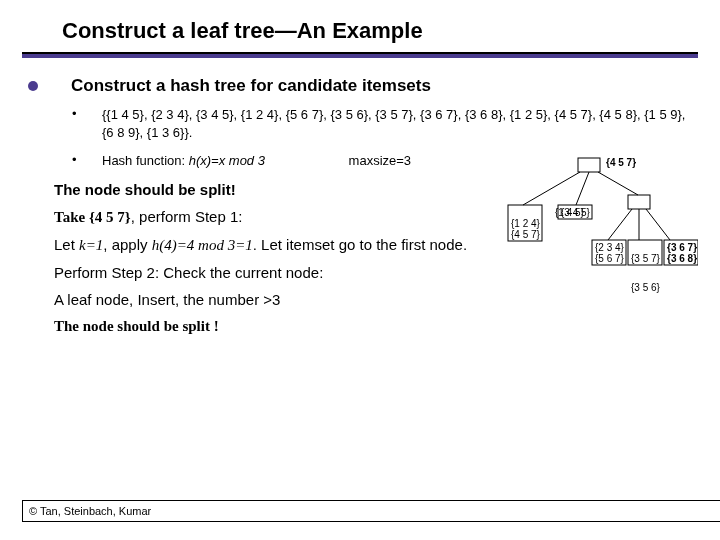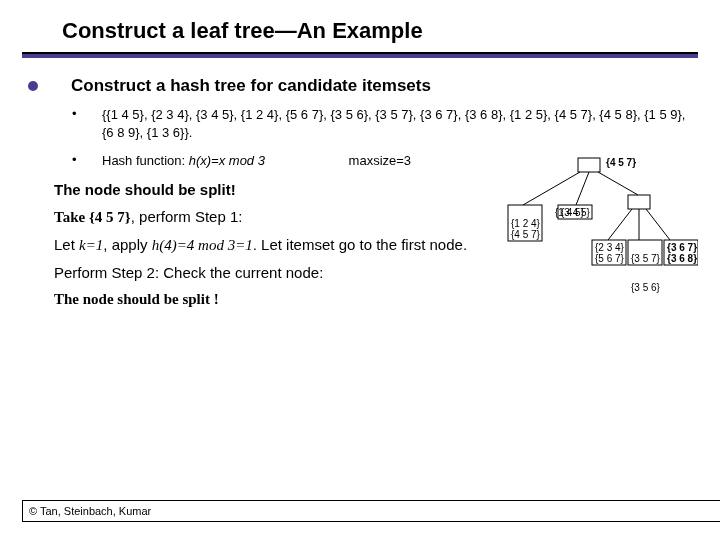--- a/index.html
+++ b/index.html
@@ -97,20 +97,21 @@
 
   <div class="para">
     <span class="serif-b">Take </span><span class="serif-b">{4 5 7}</span><span>, perform Step 1:</span>
   </div>
 
   <div class="para">
     <span>Let </span><span class="serif-i">k=1</span><span>, apply </span><span class="serif-i">h(4)=4 mod 3=1</span><span>. Let itemset go to the first node.</span>
   </div>
 
   <div class="para">Perform  Step 2: Check the current node:</div>
+  <div class="para">A leaf node, Insert, the number &gt;3</div>
   <div class="para serif-b">The node should be split !</div>
 
 </div>
 
 <div class="tree">
   <svg width="210" height="150">
     <rect x="90" y="8" width="22" height="14" fill="none" stroke="#000" stroke-width="1"></rect>
     <line x1="35" y1="55" x2="92" y2="22" stroke="#000"></line>
     <line x1="88" y1="55" x2="101" y2="22" stroke="#000"></line>
     <line x1="150" y1="45" x2="110" y2="22" stroke="#000"></line>

